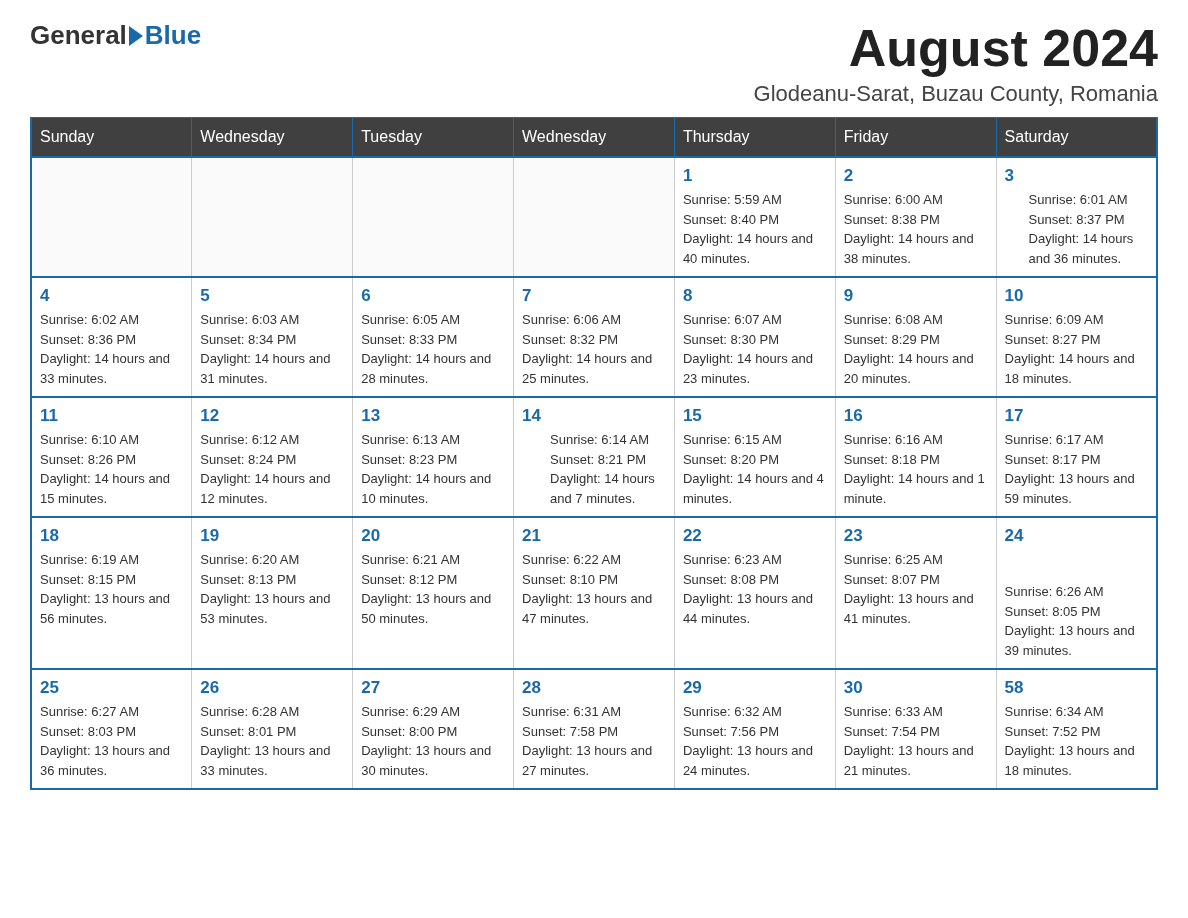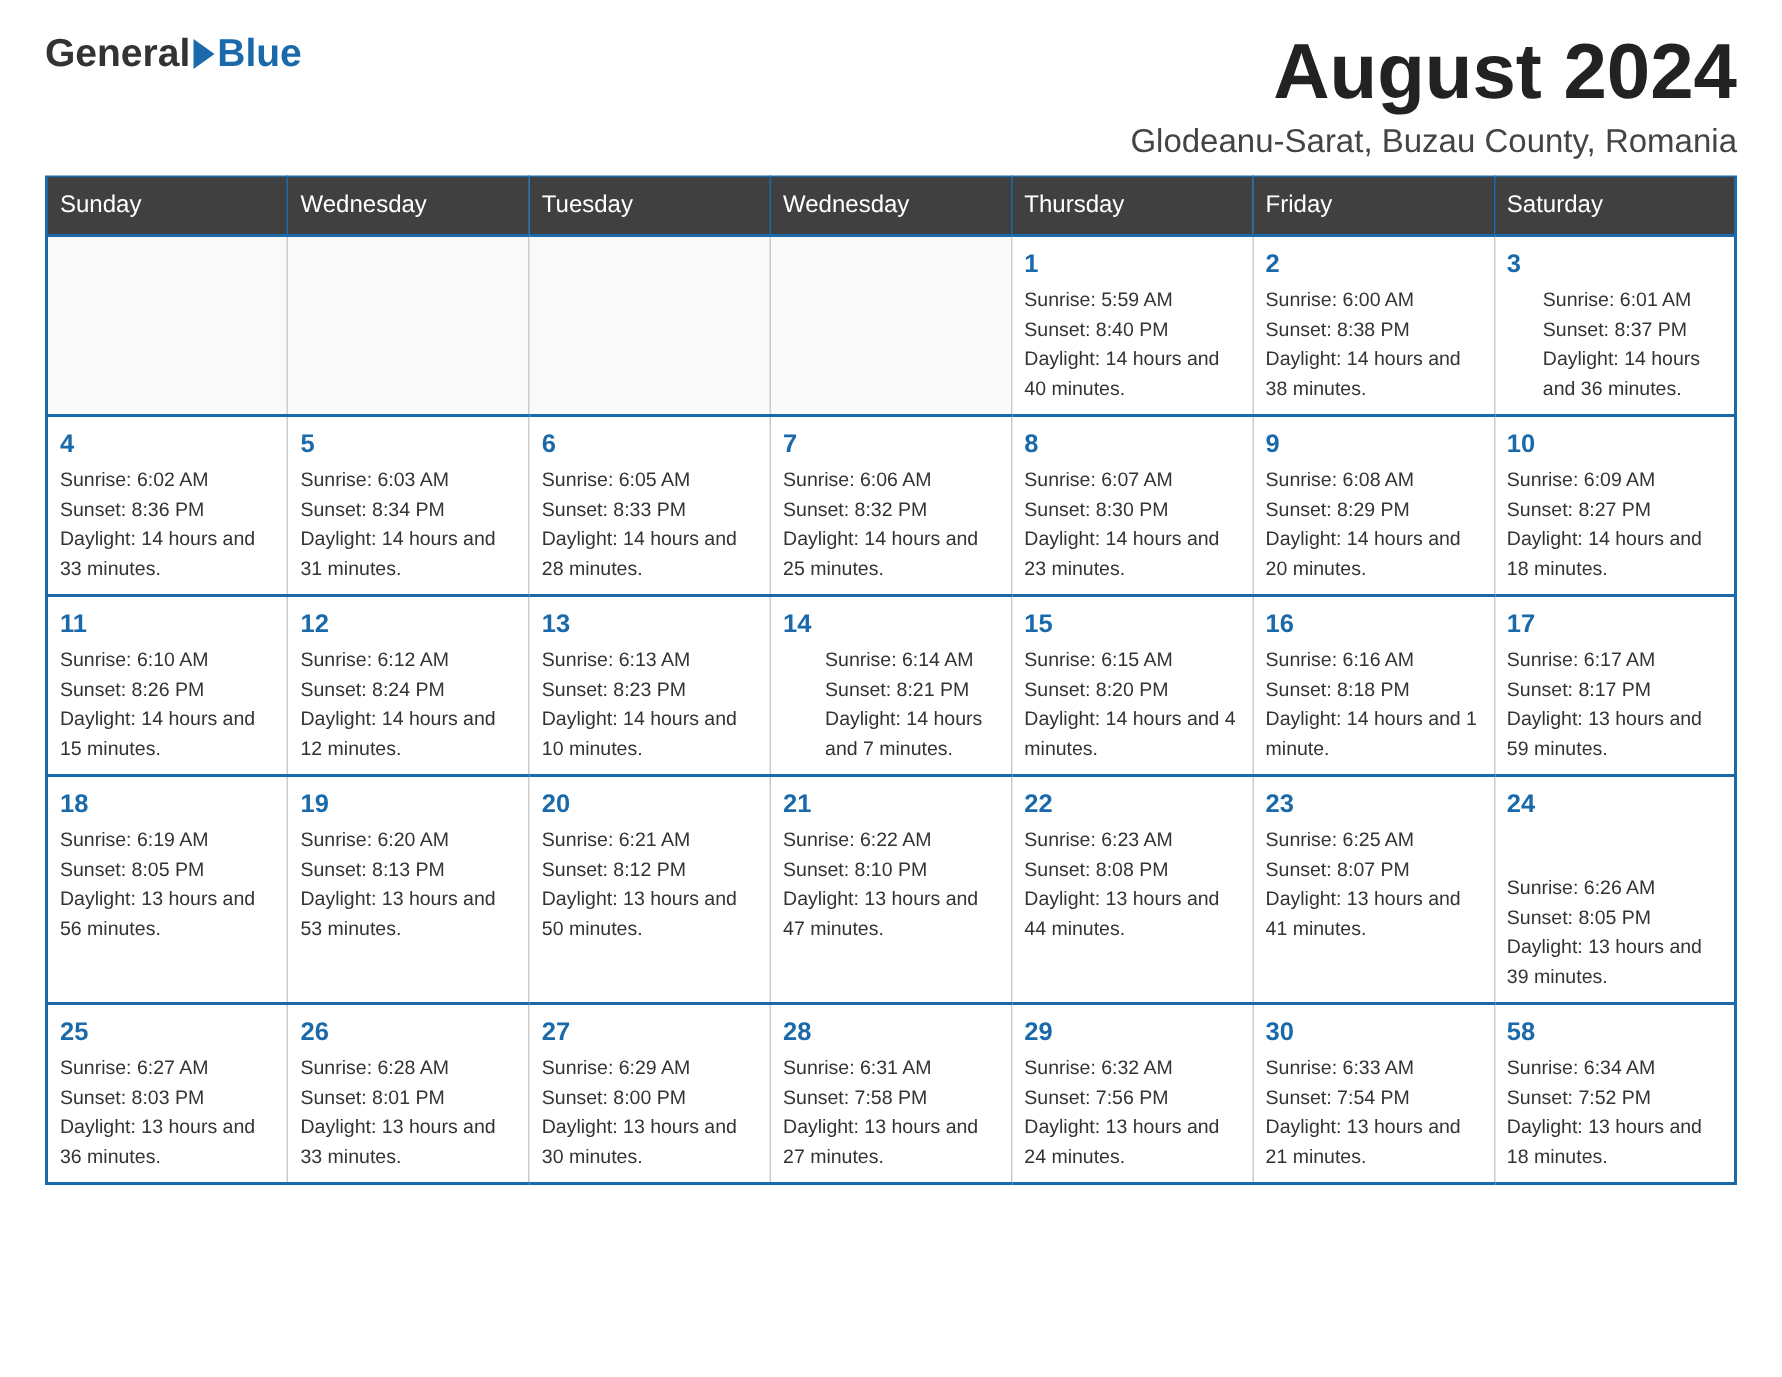--- a/index.html
+++ b/index.html
@@ -248,21 +248,21 @@
           <span class="day-number">17</span>
           <div class="day-info" style="white-space: pre-line;">Sunrise: 6:17 AM
 Sunset: 8:17 PM
 Daylight: 13 hours and 59 minutes.</div>
         </td>
       </tr>
       <tr class="row-border-top">
         <td>
           <span class="day-number">18</span>
           <div class="day-info" style="white-space: pre-line;">Sunrise: 6:19 AM
-Sunset: 8:05 PM
+Sunset: 8:15 PM
 Daylight: 13 hours and 56 minutes.</div>
         </td>
         <td>
           <span class="day-number">19</span>
           <div class="day-info" style="white-space: pre-line;">Sunrise: 6:20 AM
 Sunset: 8:13 PM
 Daylight: 13 hours and 53 minutes.</div>
         </td>
         <td>
           <span class="day-number">20</span>

